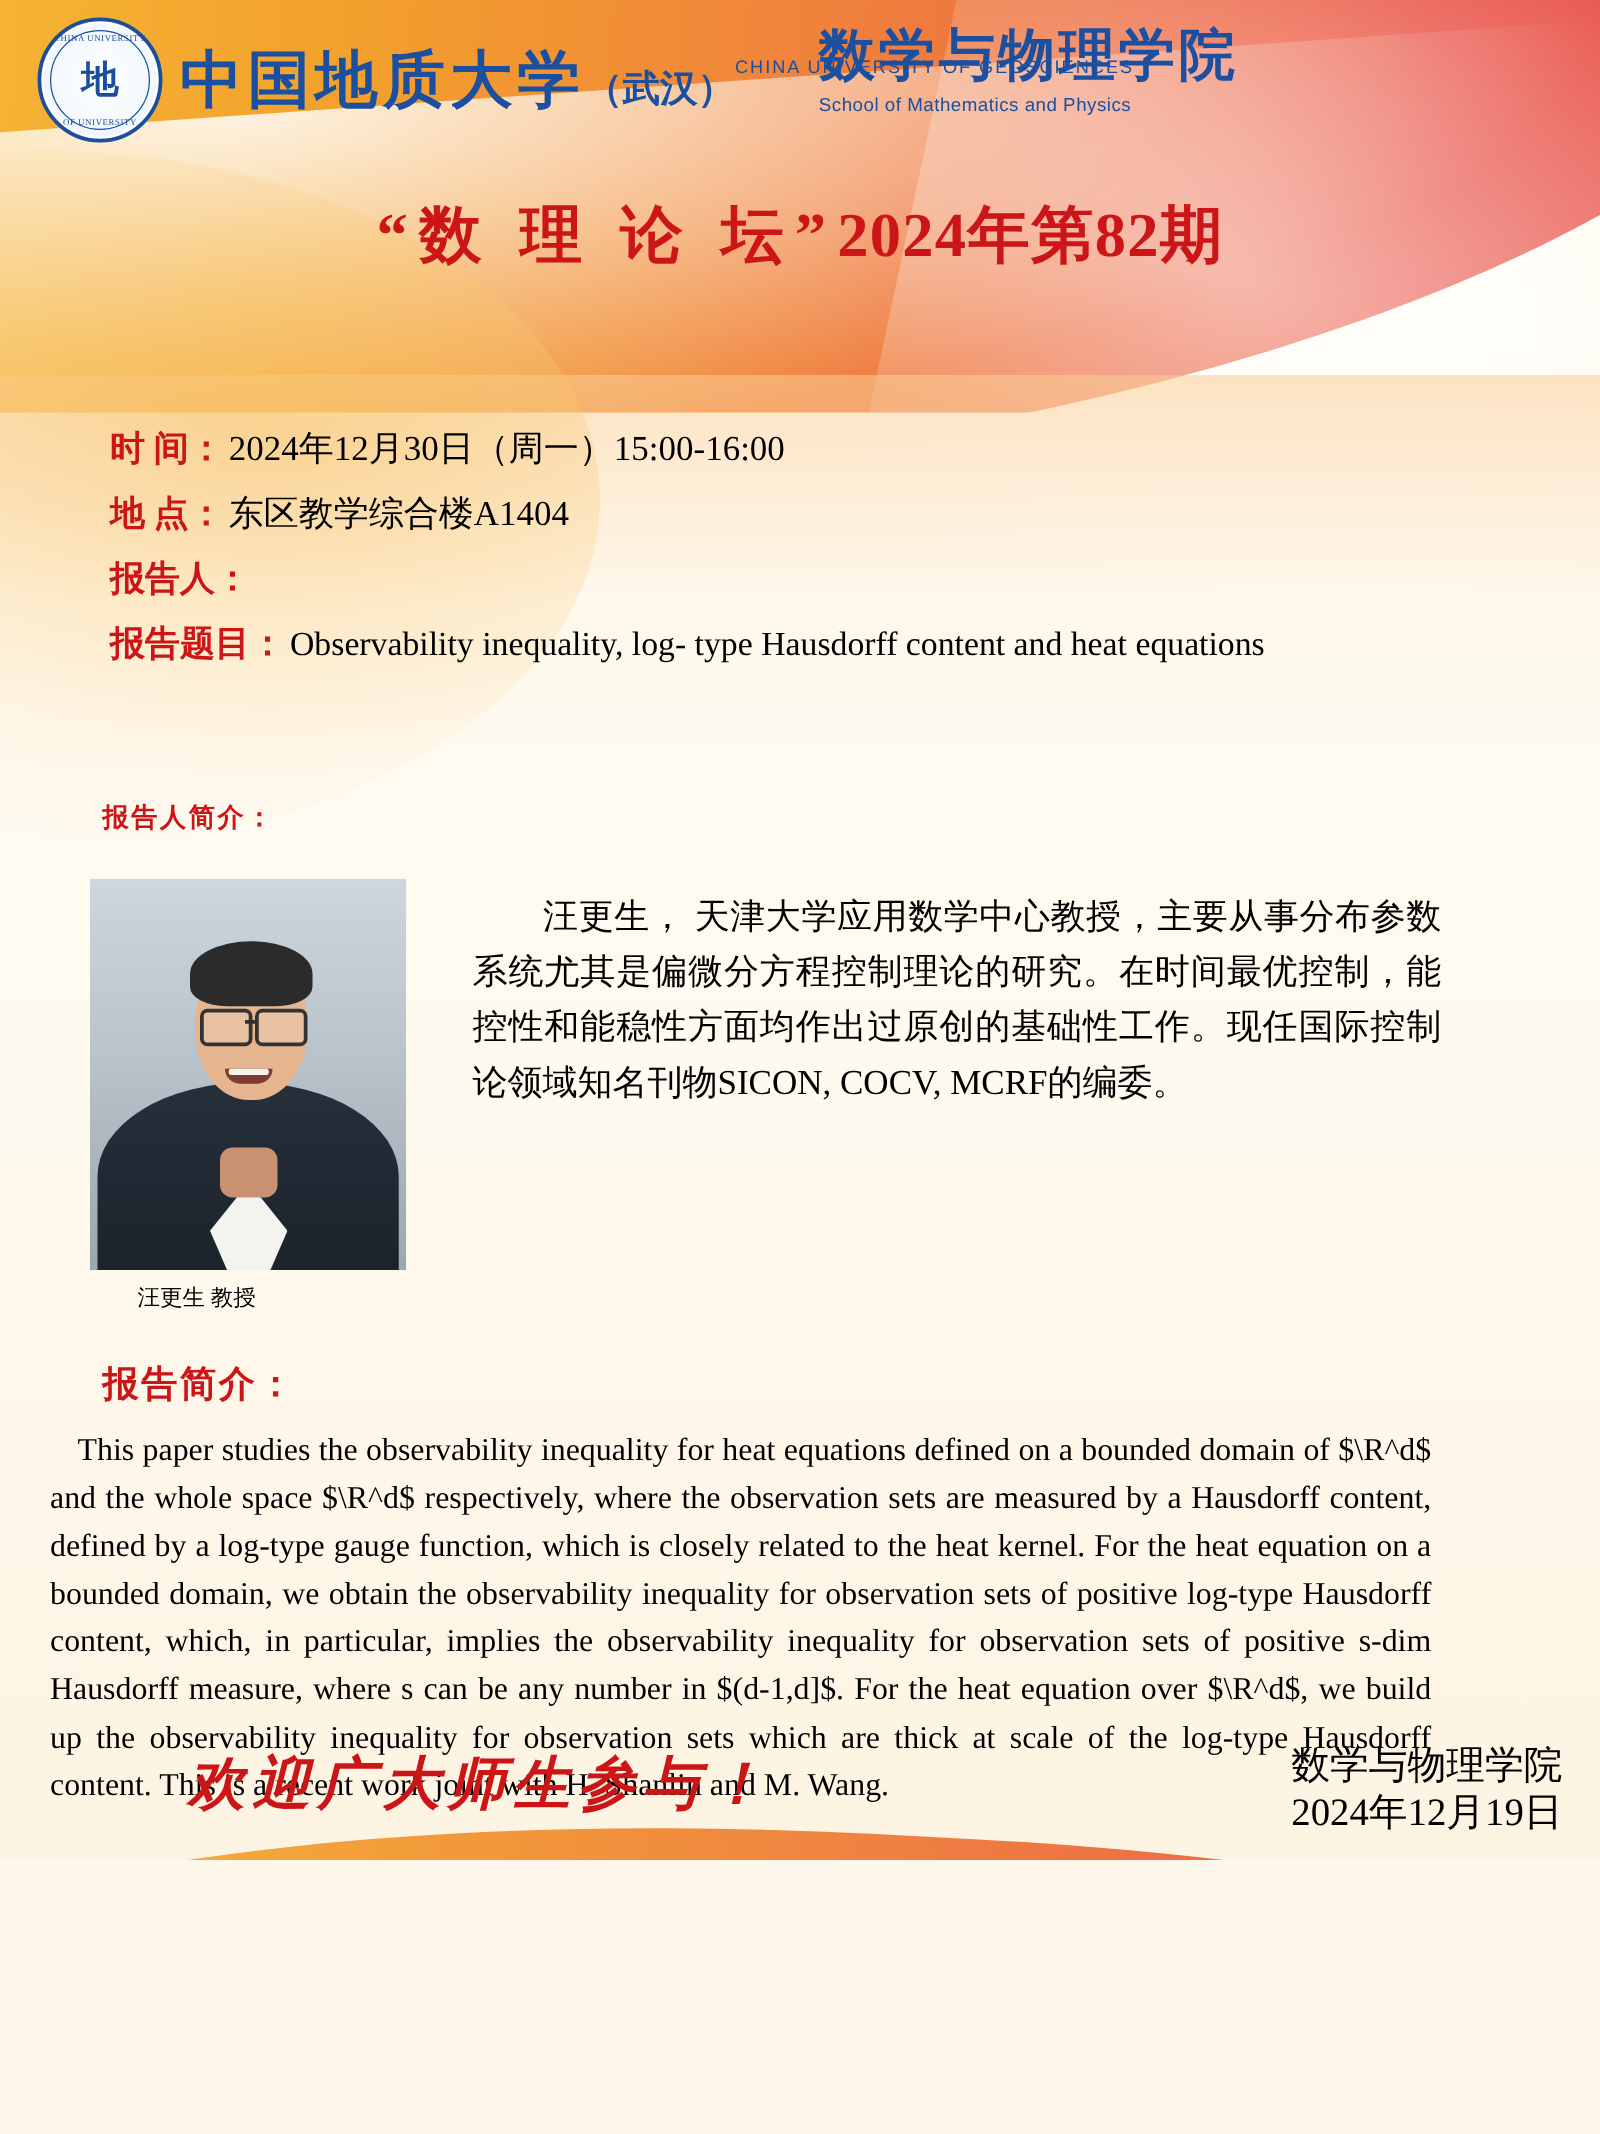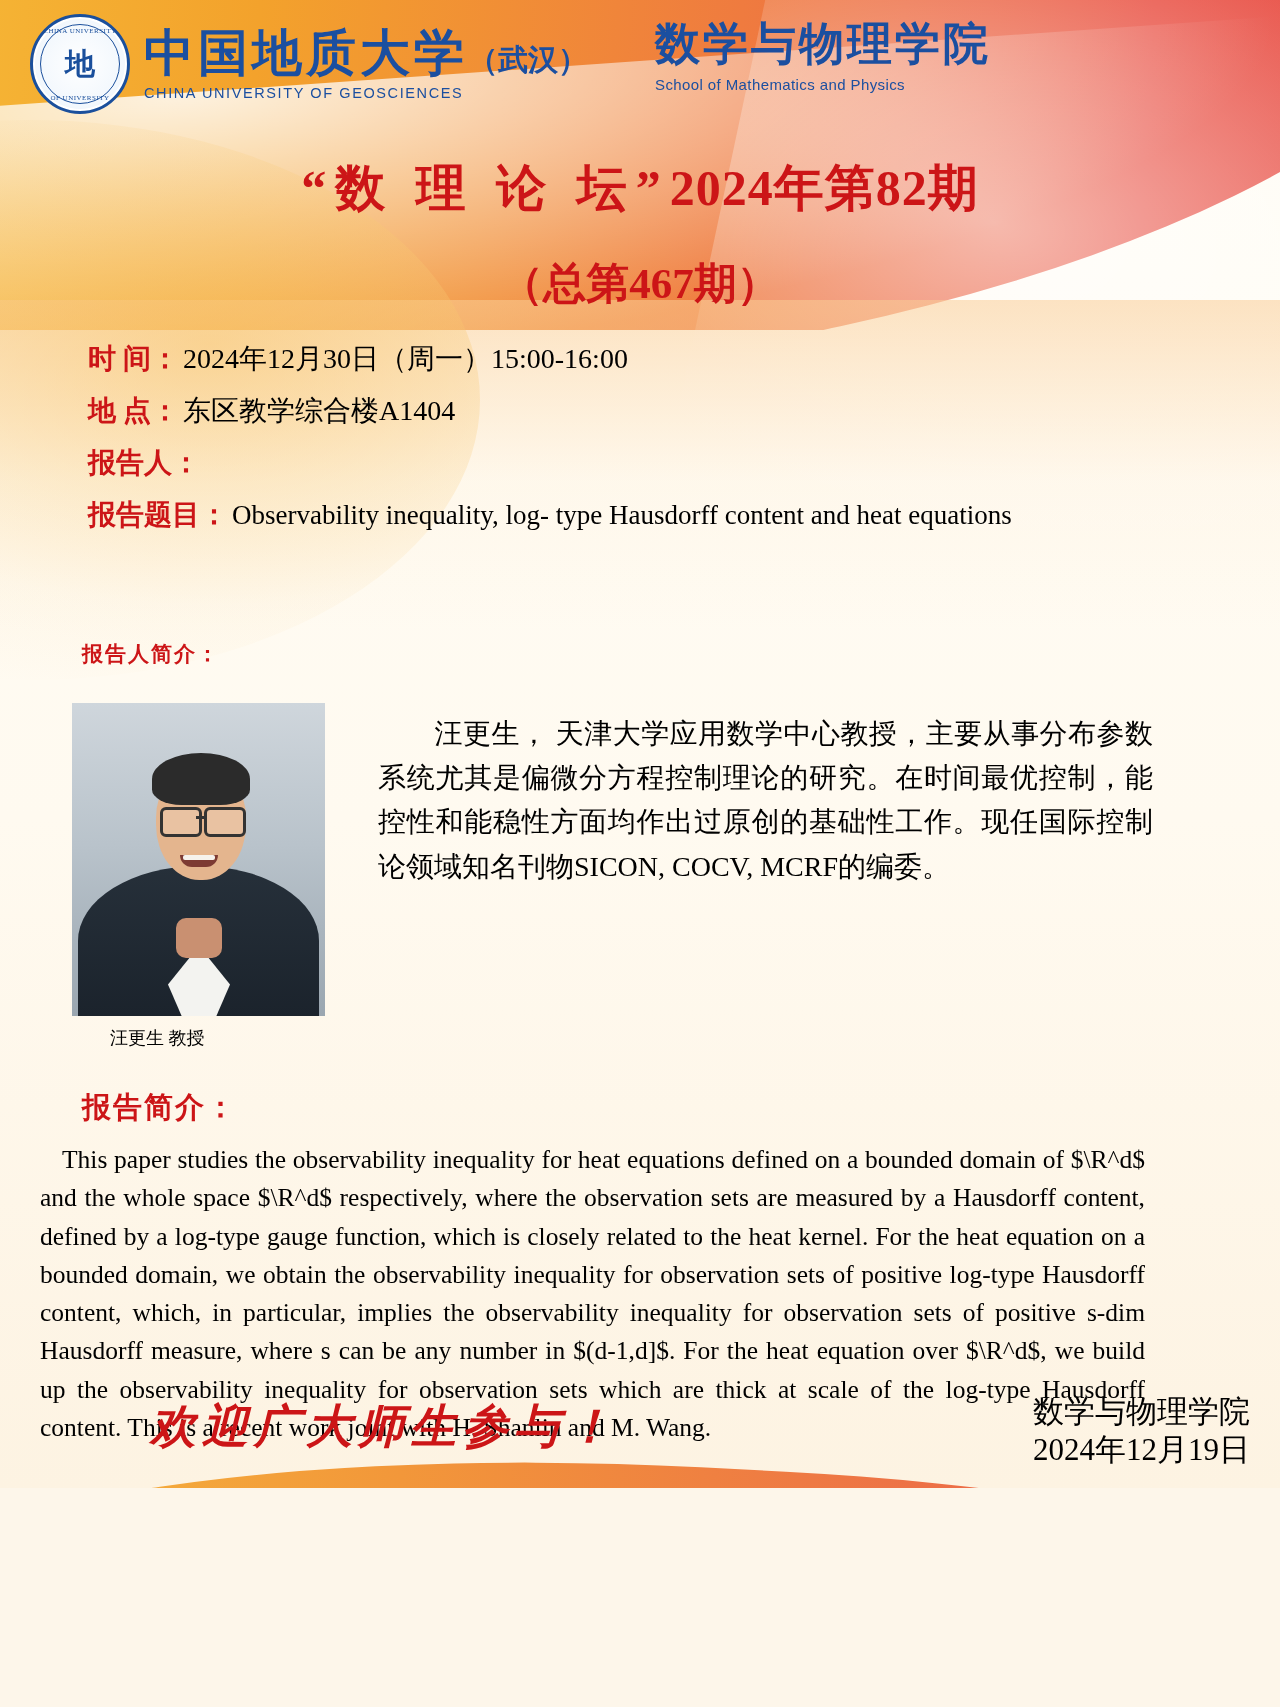--- a/index.html
+++ b/index.html
@@ -83,21 +83,21 @@
   .header{position:absolute;left:0;top:0;width:1280px;height:140px;}
   .logo-wrap{position:absolute;left:30px;top:14px;display:flex;align-items:center;gap:10px;}
   .seal{width:94px;height:94px;border-radius:50%;position:relative;
         background:radial-gradient(circle at 50% 50%, #ffffff 0%, #f3f8fd 60%, #e8f1fa 100%);
         border:3px solid #1a4f9c;box-shadow:0 0 0 2px #ffffff inset;}
   .seal .ring{position:absolute;left:7px;top:7px;right:7px;bottom:7px;border:1.5px solid #1a4f9c;border-radius:50%;}
   .seal .inner-mark{position:absolute;left:50%;top:50%;transform:translate(-50%,-50%);
         color:#1a4f9c;font-size:30px;font-weight:bold;font-family:"DejaVu Sans",sans-serif;}
   .seal .arc-top{position:absolute;left:0;right:0;top:10px;text-align:center;font-size:7px;color:#1a4f9c;letter-spacing:.5px;}
   .seal .arc-bot{position:absolute;left:0;right:0;bottom:9px;text-align:center;font-size:7px;color:#1a4f9c;letter-spacing:.5px;}
-  .univ-text{display:flex;flex-direction:column;justify-content:flex-start;margin-left:4px;}
+  .univ-text{display:flex;flex-direction:row;justify-content:flex-start;margin-left:4px;}
   .cn-name{font-family:"Liberation Serif",serif;font-size:50px;font-weight:bold;color:#1b4fa0;letter-spacing:4px;line-height:1;}
   .cn-name .paren{font-size:30px;letter-spacing:0;}
   .en-name{font-family:"Liberation Sans",sans-serif;font-size:14.5px;color:#1b4fa0;letter-spacing:1.6px;margin-top:7px;}
   .school-block{position:absolute;left:655px;top:22px;}
   .school-cn{font-family:"Liberation Serif",serif;font-size:45px;font-weight:bold;color:#1b4fa0;letter-spacing:3px;line-height:1;}
   .school-en{font-family:"Liberation Sans",sans-serif;font-size:15px;color:#1b4fa0;letter-spacing:.4px;margin-top:9px;}
 
   
   .title-1{position:absolute;left:0;top:155px;width:1280px;text-align:center;
     font-size:50px;font-weight:bold;color:#cc1517;letter-spacing:1px;}
@@ -186,21 +186,20 @@
     </div>
     <div class="school-block">
       <div class="school-cn">数学与物理学院</div>
       <div class="school-en">School of Mathematics and Physics</div>
     </div>
   </div>
 
   <div class="title-1">
     <span class="spaced">“数 理 论 坛”</span><span>2024年第82期</span>
   </div>
-  <div class="title-2">（总第467期）</div>
 
   <div class="info">
     <div class="info-row">
       <span class="lbl">时 间：</span>
       <span class="val">2024年12月30日（周一）15:00-16:00</span>
     </div>
     <div class="info-row">
       <span class="lbl">地 点：</span>
       <span class="val">东区教学综合楼A1404</span>
     </div>

